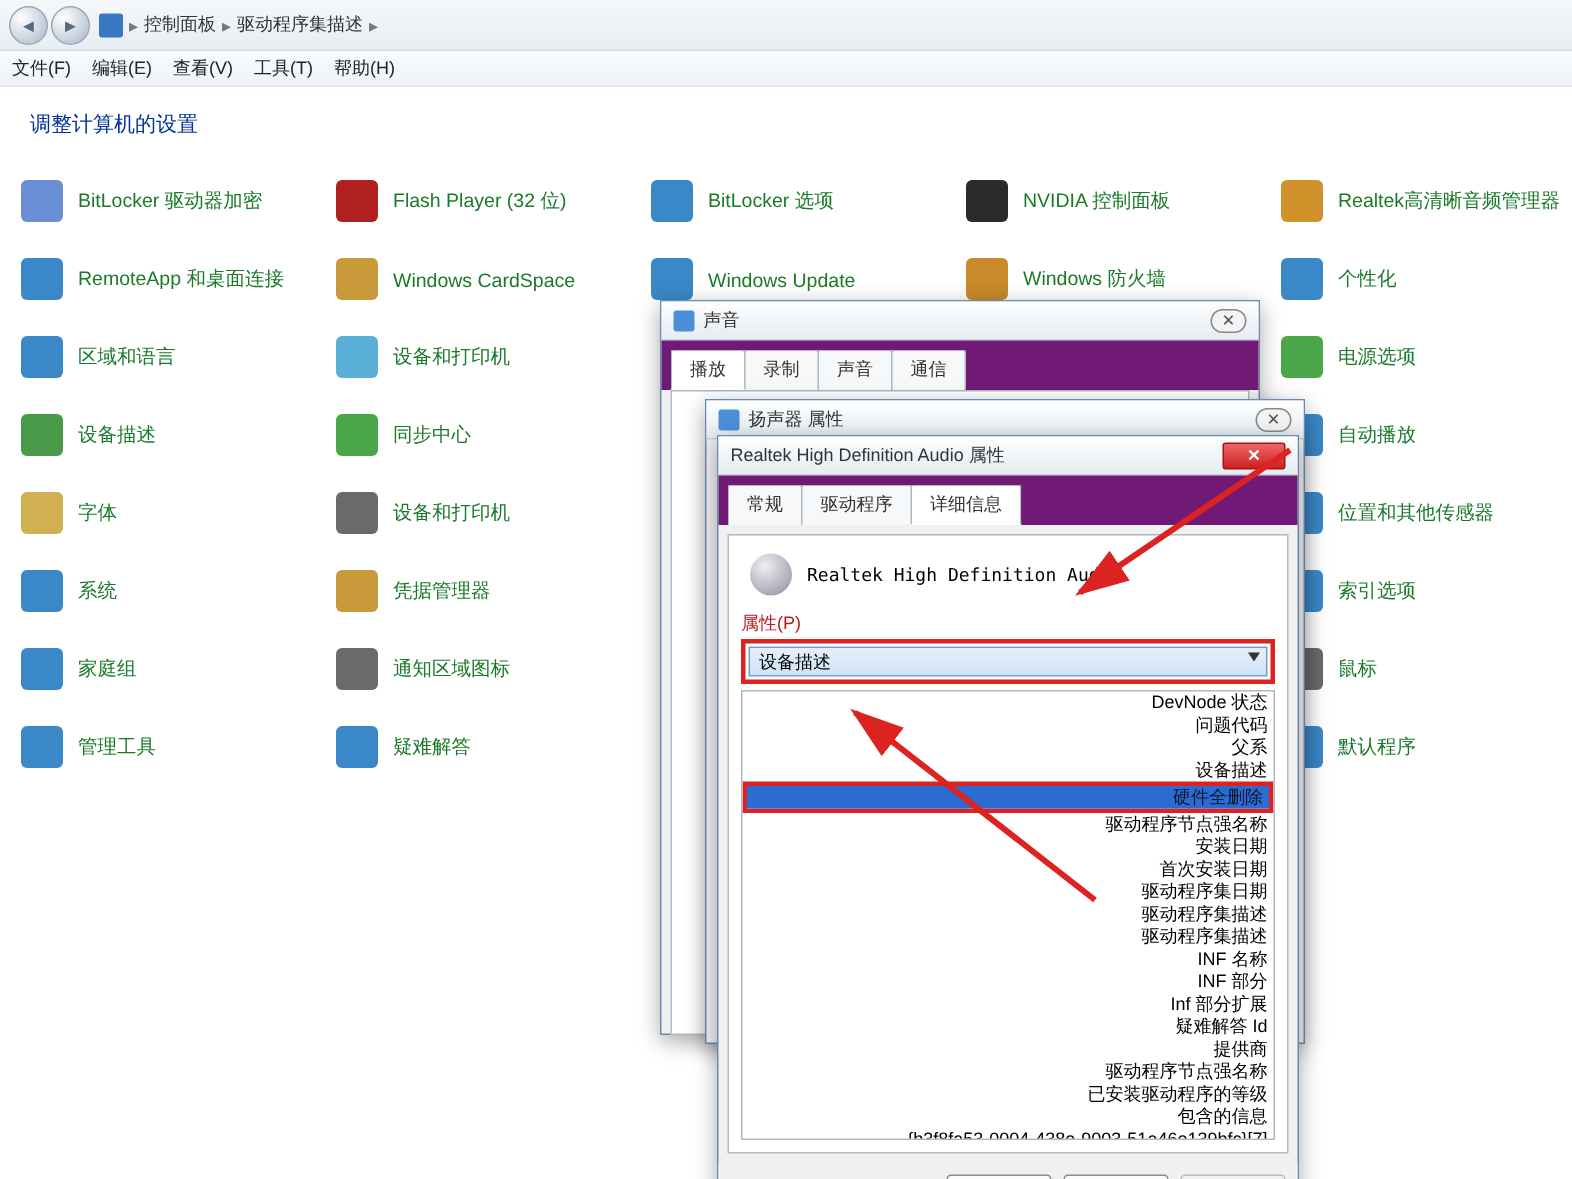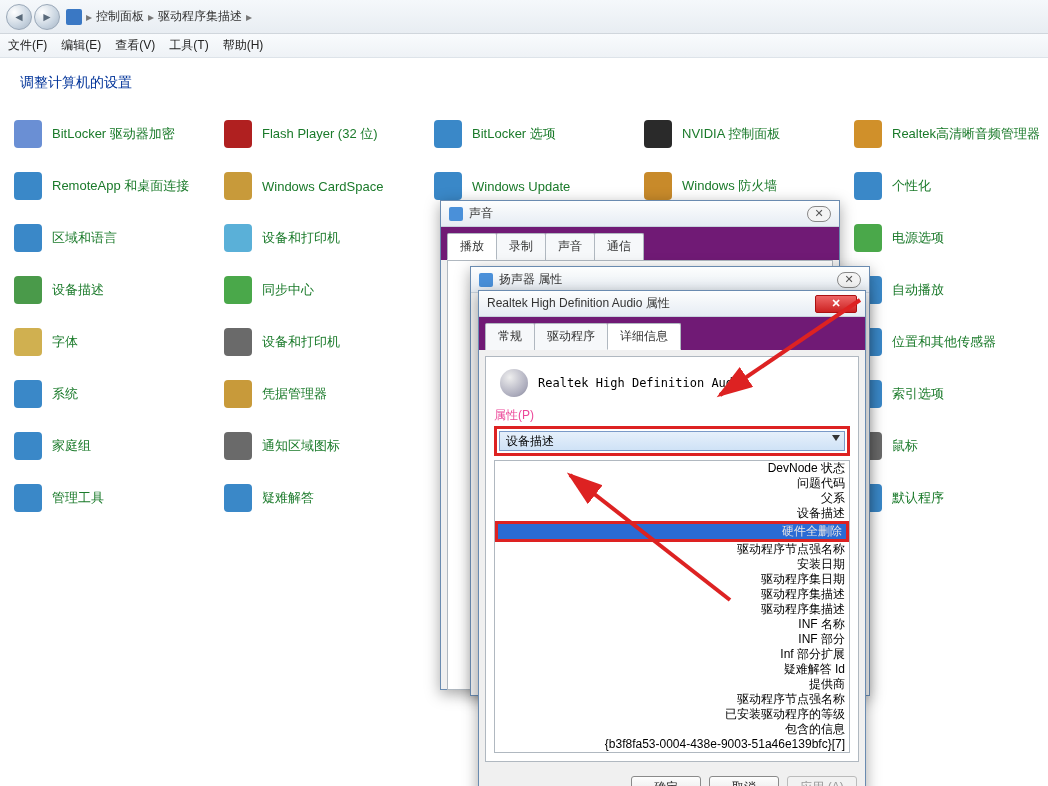--- a/index.html
+++ b/index.html
@@ -37,28 +37,28 @@
 .tab { padding: 4px 12px; border: 1px solid #b0b8c0; background: #f6f8fa; border-bottom:none; color:#333; cursor:pointer; position:relative; border-top-left-radius:2px;border-top-right-radius:2px;}
 .tab + .tab{margin-left:-1px;}
 .tab.active { background: #fff; z-index:2; border-bottom:1px solid #fff;}
 
 .dlg-body { background: #fff; margin: 0 6px 6px; border: 1px solid #b0b8c0; flex:1; }
 .dlg3-body { background:#fff; margin:6px; border:1px solid #b0b8c0; padding:8px; }
 
 
 .dev-row{display:flex;align-items:center;gap:10px;padding:4px 6px;}
 .dev-icon{width:28px;height:28px;border-radius:50%;background:radial-gradient(circle at 35% 30%,#eee,#aab 70%,#778);}
-.fieldset-label{font-size:12px;margin:6px 0 2px;color:#ec4899;}
+.fieldset-label{font-size:12px;margin:6px 0 2px;color:#b91c1c;}
 .prop-dd{width:100%;height:20px;border:1px solid #7a9ac8;background:linear-gradient(#e6f0fb,#cfe2f6);display:flex;align-items:center;padding:0 6px;font-size:12px;color:#000;position:relative;}
 .prop-dd .caret{position:absolute;right:4px;top:3px;width:0;height:0;border-left:4px solid transparent;border-right:4px solid transparent;border-top:6px solid #333;}
 .hl-box{border:3px solid #d22;padding:2px;margin-bottom:4px;}
 
 .listbox{border:1px solid #b0b8c0;max-height:300px;overflow:hidden;font-family:SimSun,monospace;font-size:12px;line-height:15px;color:#000;text-align:right;}
 .listbox .li{padding:0 4px;white-space:nowrap;}
-.listbox .li.sel{background:#2a6bd4;color:#e5e5e5;}
+.listbox .li.sel{background:#2a6bd4;color:#0f172a;}
 .hl-box2{border:3px solid #d22;padding:0;}
 
 .btnrow{display:flex;justify-content:flex-end;gap:8px;padding:8px;background:#f0f0f0;}
 .wbtn{min-width:70px;height:22px;border:1px solid #8a8a8a;background:linear-gradient(#fdfdfd,#e6e6e6);border-radius:3px;font-size:12px;color:#222;display:flex;align-items:center;justify-content:center;cursor:pointer;}
 .wbtn.disabled{color:#999;border-color:#bbb;background:#f2f2f2;}
 
 
 .arrow{position:absolute;pointer-events:none;}
 .arrow svg{overflow:visible;}
 
@@ -305,20 +305,21 @@
     <div class="listbox" id="listbox">
         <div class="li">DevNode 状态</div>
         <div class="li">问题代码</div>
         <div class="li">父系</div>
         <div class="li">设备描述</div>
         <div class="hl-box2">
           <div class="li sel">硬件全删除</div>
         </div>
         <div class="li">驱动程序节点强名称</div>
         <div class="li">安装日期</div>
+        <div class="li">首次安装日期</div>
         <div class="li">驱动程序集日期</div>
         <div class="li">驱动程序集描述</div>
         <div class="li">驱动程序集描述</div>
         <div class="li">INF 名称</div>
         <div class="li">INF 部分</div>
         <div class="li">Inf 部分扩展</div>
         <div class="li">疑难解答 Id</div>
         <div class="li">提供商</div>
         <div class="li">驱动程序节点强名称</div>
         <div class="li">已安装驱动程序的等级</div>

